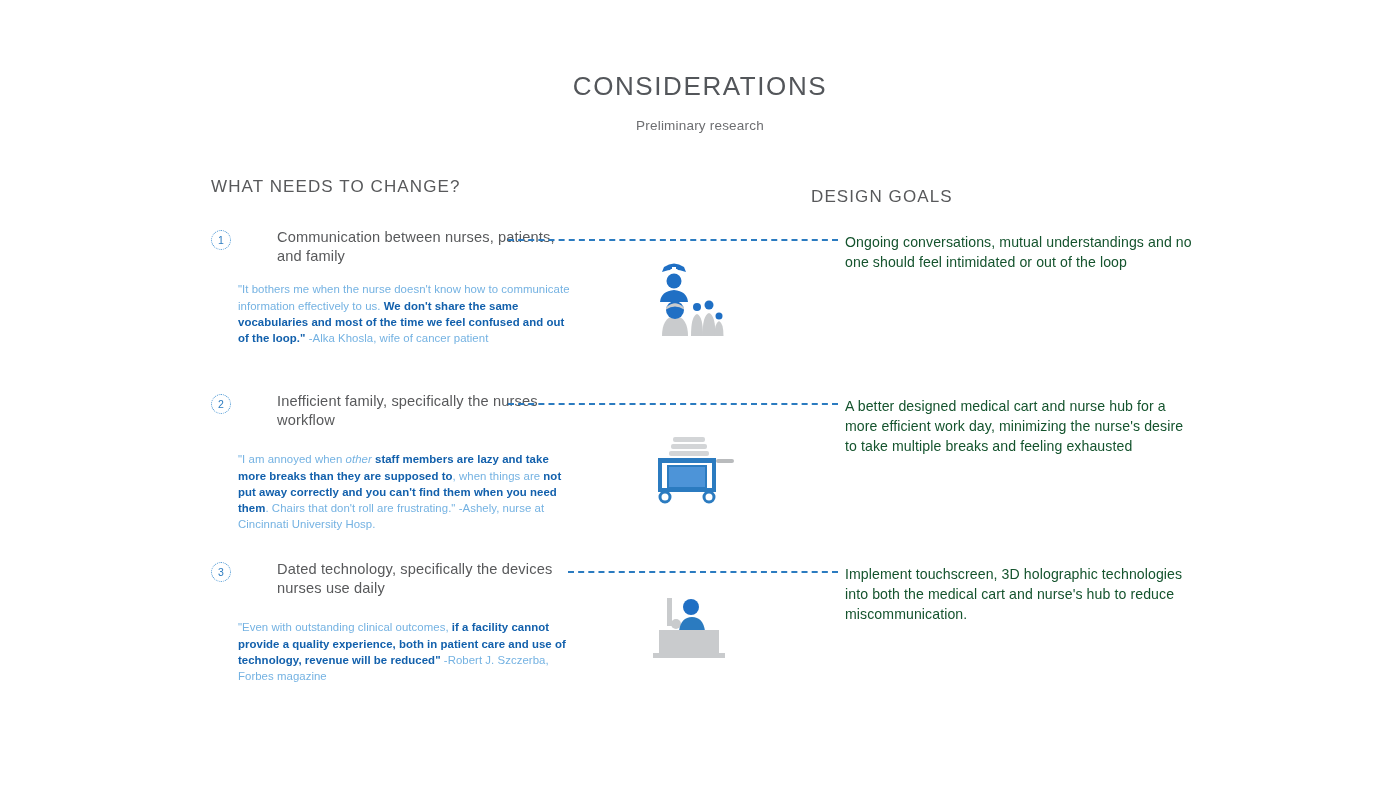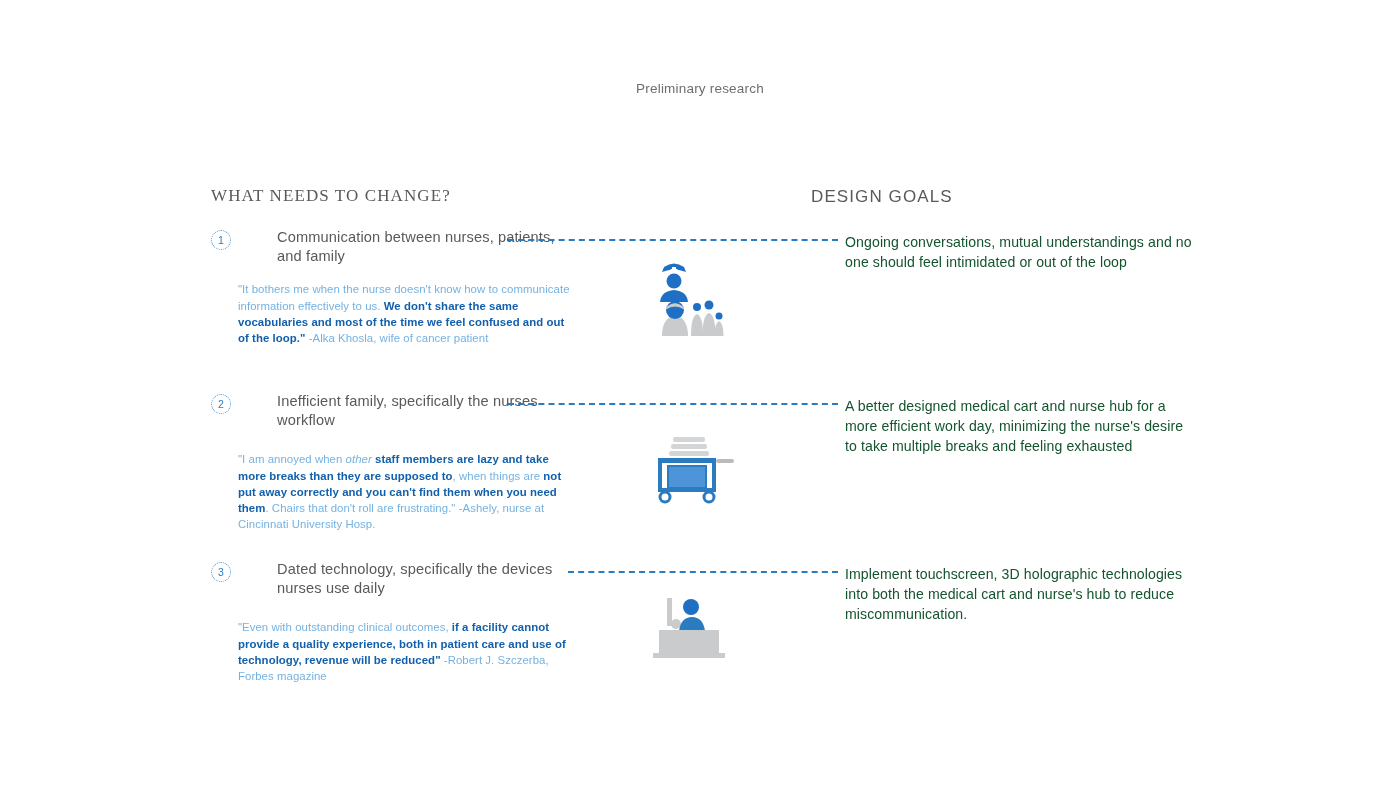--- a/index.html
+++ b/index.html
@@ -13,29 +13,29 @@
   }
 
   
   #title-block { position:absolute; top:72px; left:0; width:1400px; text-align:center; }
   #main-title {
     font-size:26px; letter-spacing:1.6px; font-weight:300;
     color:#53565a; line-height:1.1;
   }
   #subtitle {
     font-size:13.5px; font-weight:300; color:#6d6e71;
-    margin-top:9px; letter-spacing:0.2px;
+    margin-top:17px; letter-spacing:0.2px;
   }
 
   
   .col-header {
     position:absolute; font-size:17px; font-weight:300;
     letter-spacing:1.1px; color:#58595b; white-space:nowrap;
   }
-  #header-left  { left:211px; top:186px;font-family:Liberation Serif, serif; }
+  #header-left  { left:211px; top:177px; }
   #header-right { left:811px; top:187px; }
 
   
   .row { position:absolute; left:0; width:1400px; }
   #row-1 { top:228px; }
   #row-2 { top:392px; }
   #row-3 { top:560px; }
 
   
   .left-col { position:absolute; left:211px; top:0; width:360px; }
@@ -81,20 +81,21 @@
   
   .icon-wrap { position:absolute; }
   #icon-1 { left:640px; top:30px; }
   #icon-2 { left:648px; top:40px; }
   #icon-3 { left:645px; top:30px; }
 </style>
 </head>
 <body>
 
 <div id="title-block">
+  <div id="main-title">CONSIDERATIONS</div>
   <div id="subtitle">Preliminary research</div>
 </div>
 
 <div class="col-header" id="header-left">WHAT NEEDS TO CHANGE?</div>
 <div class="col-header" id="header-right">DESIGN GOALS</div>
 
 <div class="row" id="row-1">
 
   <div class="left-col">
     <div class="item-head">

